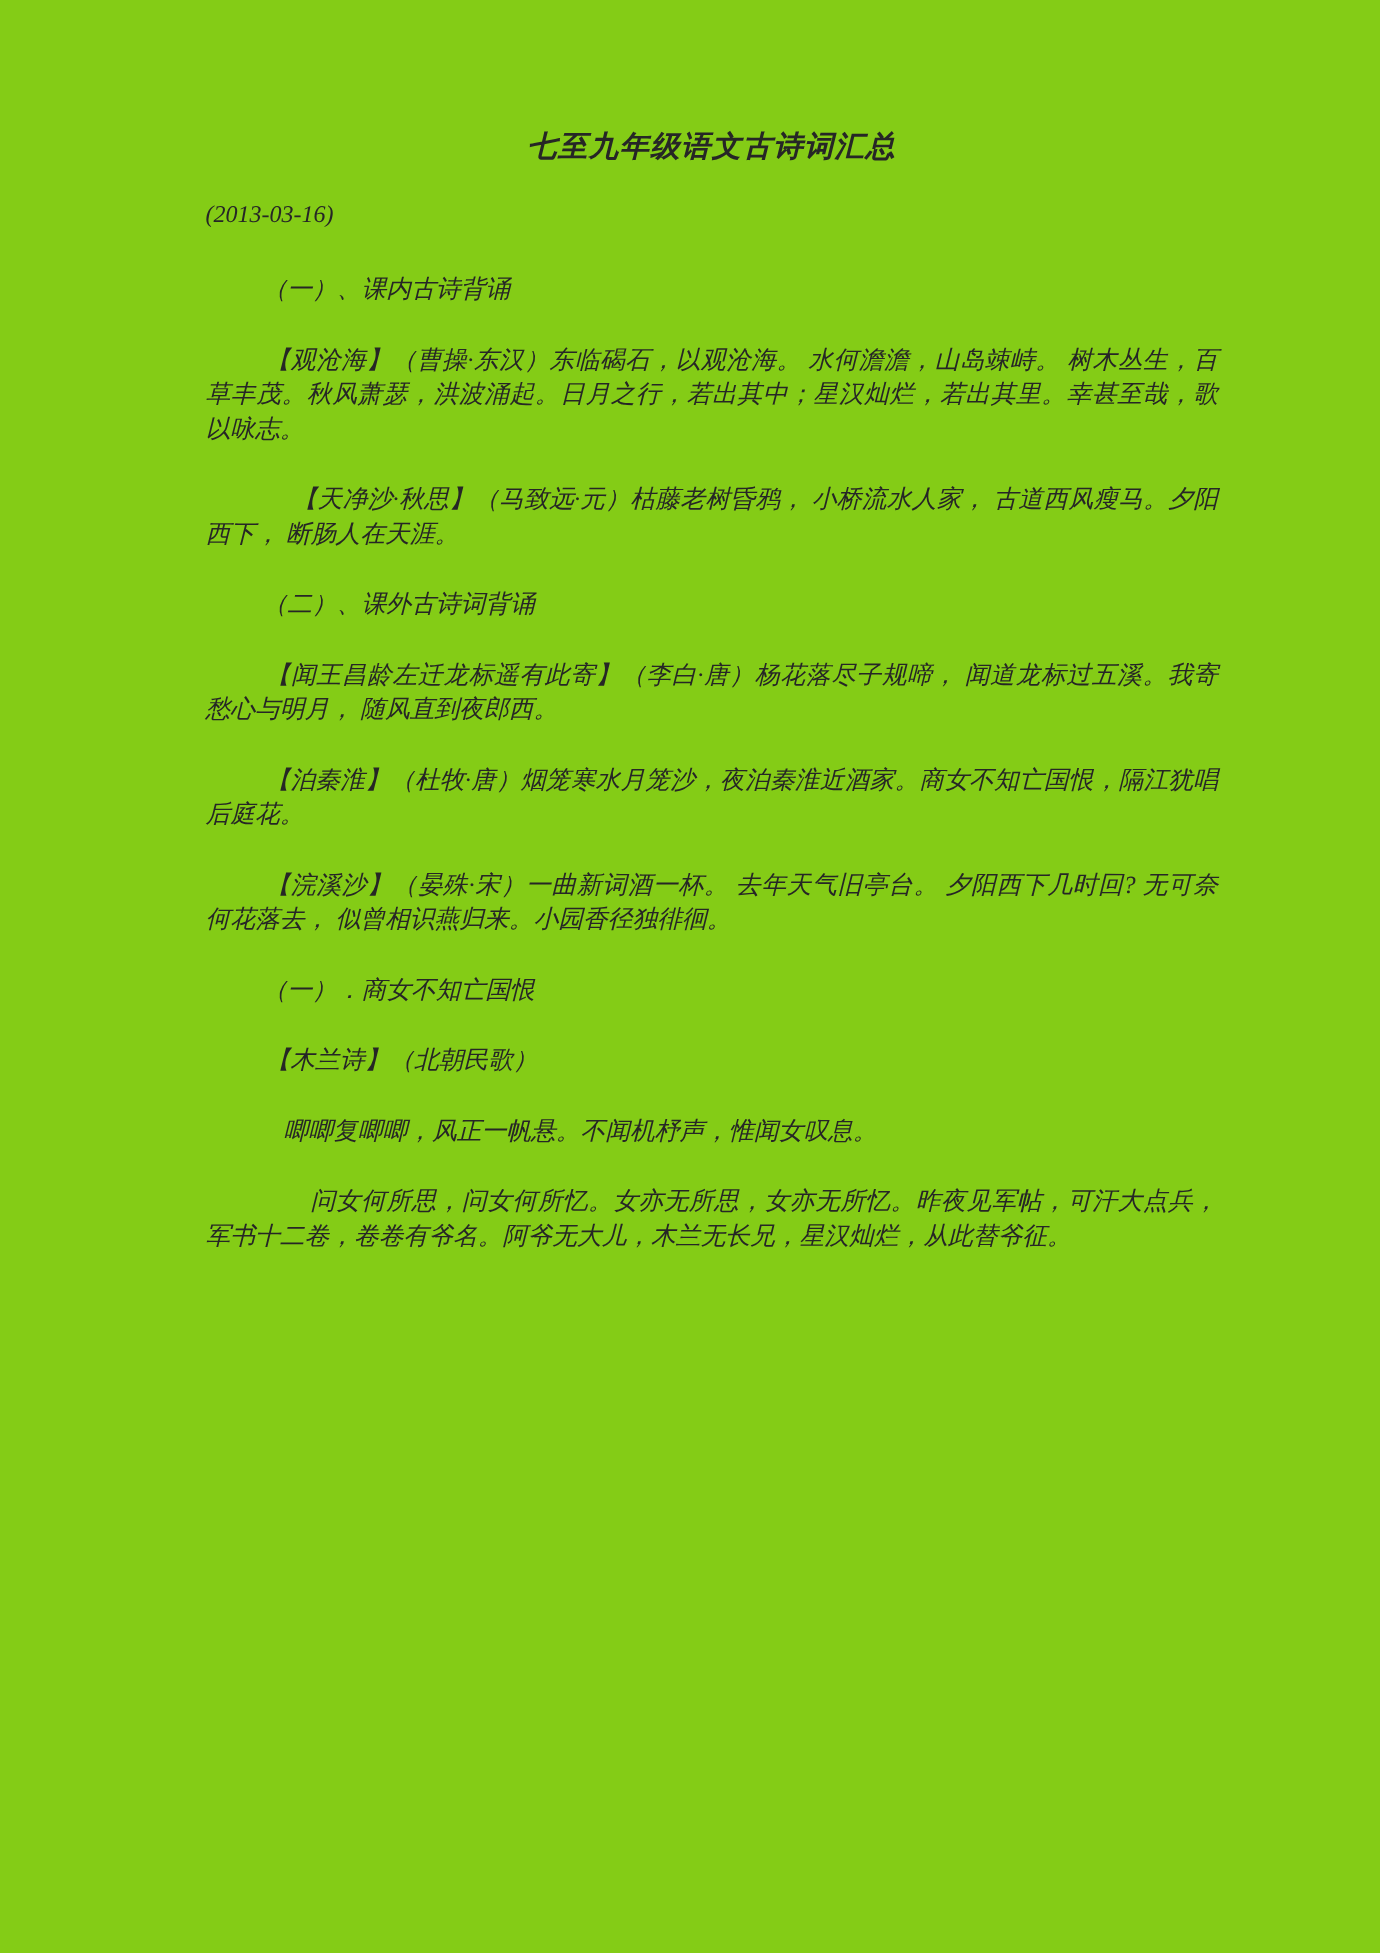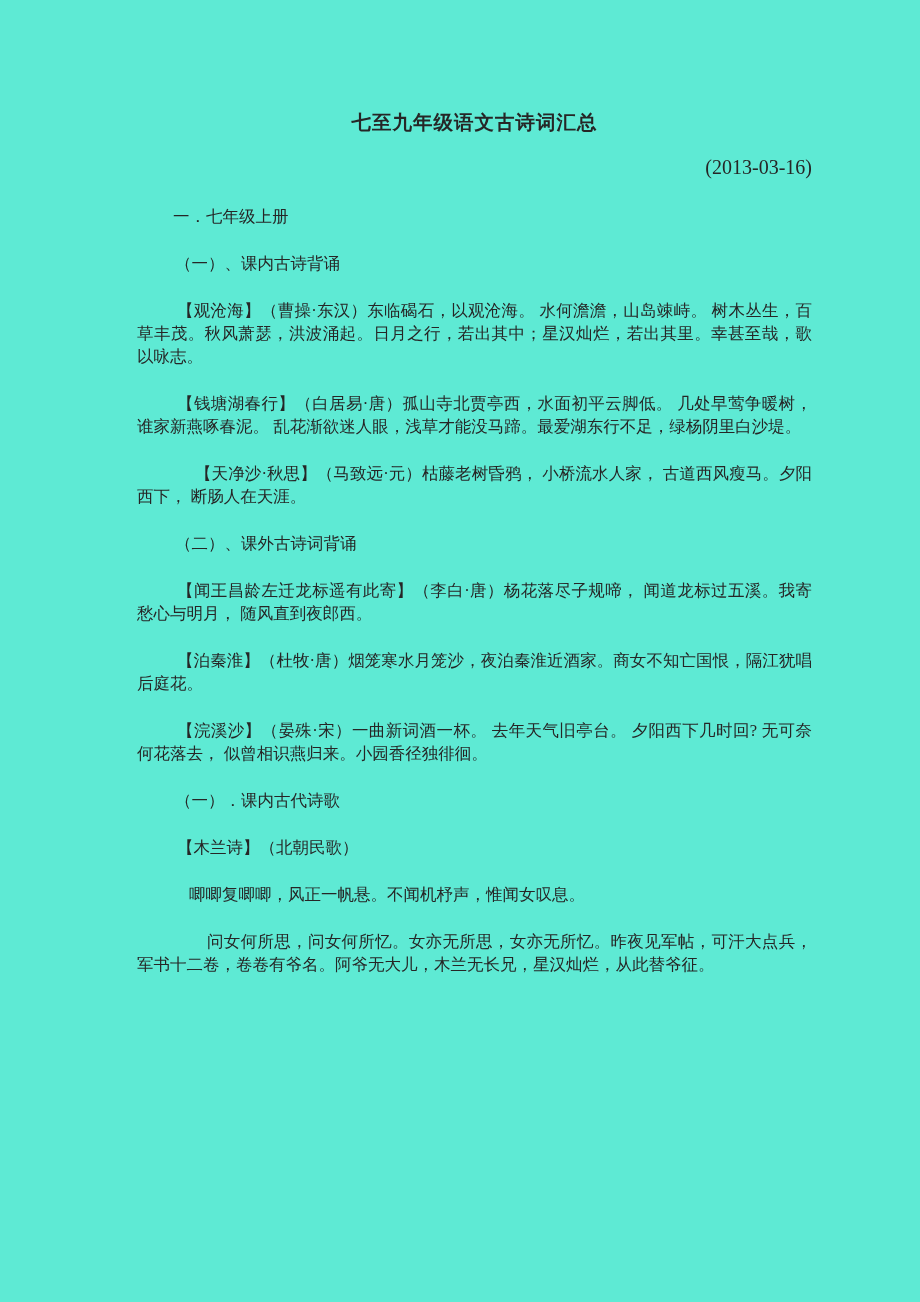--- a/index.html
+++ b/index.html
@@ -4,41 +4,42 @@
 <style>
   html, body {
     margin: 0;
     padding: 0;
     background: #ffffff;
   }
   .page {
     position: relative;
     width: 920px;
     height: 1302px;
-    background: #5eead4;
+    background: #84cc16;
     box-sizing: border-box;
-    padding: 108px 108px 0 137px;
+    padding: 84px 108px 0 137px;
     overflow: hidden;
     color: #262626;
     font-family: "Liberation Serif", "DejaVu Serif", serif;
     font-size: 16.5px;
     line-height: 23px;
+    font-style: italic;
   }
   .doc-title {
     margin: 0 0 18px 0;
     text-align: center;
     font-size: 19.5px;
     font-weight: bold;
     line-height: 30px;
     letter-spacing: 1px;
   }
   .doc-date {
     margin: 0 0 26px 0;
-    text-align: right;
-    font-size: 20px;
+    text-align: left;
+    font-size: 16px;
     font-weight: normal;
     line-height: 23px;
   }
   p.block {
     margin: 0 0 24px 0;
     white-space: pre-wrap;
     word-break: break-all;
     text-align: justify;
   }
   p.block.heading        { text-indent: 36px; }
@@ -51,27 +52,25 @@
 </style>
 </head>
 <body>
 
 <div class="page">
 
   <h1 class="doc-title">七至九年级语文古诗词汇总</h1>
 
   <p class="doc-date">(2013-03-16)</p>
 
-  <p class="block heading">一．七年级上册</p>
   <p class="block subheading">（一）、课内古诗背诵</p>
   <p class="block poem">【观沧海】（曹操·东汉）东临碣石，以观沧海。 水何澹澹，山岛竦峙。 树木丛生，百草丰茂。秋风萧瑟，洪波涌起。日月之行，若出其中；星汉灿烂，若出其里。幸甚至哉，歌以咏志。</p>
-  <p class="block poem">【钱塘湖春行】（白居易·唐）孤山寺北贾亭西，水面初平云脚低。 几处早莺争暖树，谁家新燕啄春泥。 乱花渐欲迷人眼，浅草才能没马蹄。最爱湖东行不足，绿杨阴里白沙堤。</p>
   <p class="block poem-deep">【天净沙·秋思】（马致远·元）枯藤老树昏鸦， 小桥流水人家， 古道西风瘦马。夕阳西下， 断肠人在天涯。</p>
   <p class="block subheading">（二）、课外古诗词背诵</p>
   <p class="block poem">【闻王昌龄左迁龙标遥有此寄】（李白·唐）杨花落尽子规啼， 闻道龙标过五溪。我寄愁心与明月， 随风直到夜郎西。</p>
   <p class="block poem">【泊秦淮】（杜牧·唐）烟笼寒水月笼沙，夜泊秦淮近酒家。商女不知亡国恨，隔江犹唱后庭花。</p>
   <p class="block poem">【浣溪沙】（晏殊·宋）一曲新词酒一杯。 去年天气旧亭台。 夕阳西下几时回? 无可奈何花落去， 似曾相识燕归来。小园香径独徘徊。</p>
-  <p class="block subheading">（一）．课内古代诗歌</p>
+  <p class="block subheading">（一）．商女不知亡国恨</p>
   <p class="block poem-title">【木兰诗】（北朝民歌）</p>
   <p class="block poem-line">唧唧复唧唧，风正一帆悬。不闻机杼声，惟闻女叹息。</p>
   <p class="block poem-line-deep">问女何所思，问女何所忆。女亦无所思，女亦无所忆。昨夜见军帖，可汗大点兵，军书十二卷，卷卷有爷名。阿爷无大儿，木兰无长兄，星汉灿烂，从此替爷征。</p>
 
 </div>
 
 </body></html>

